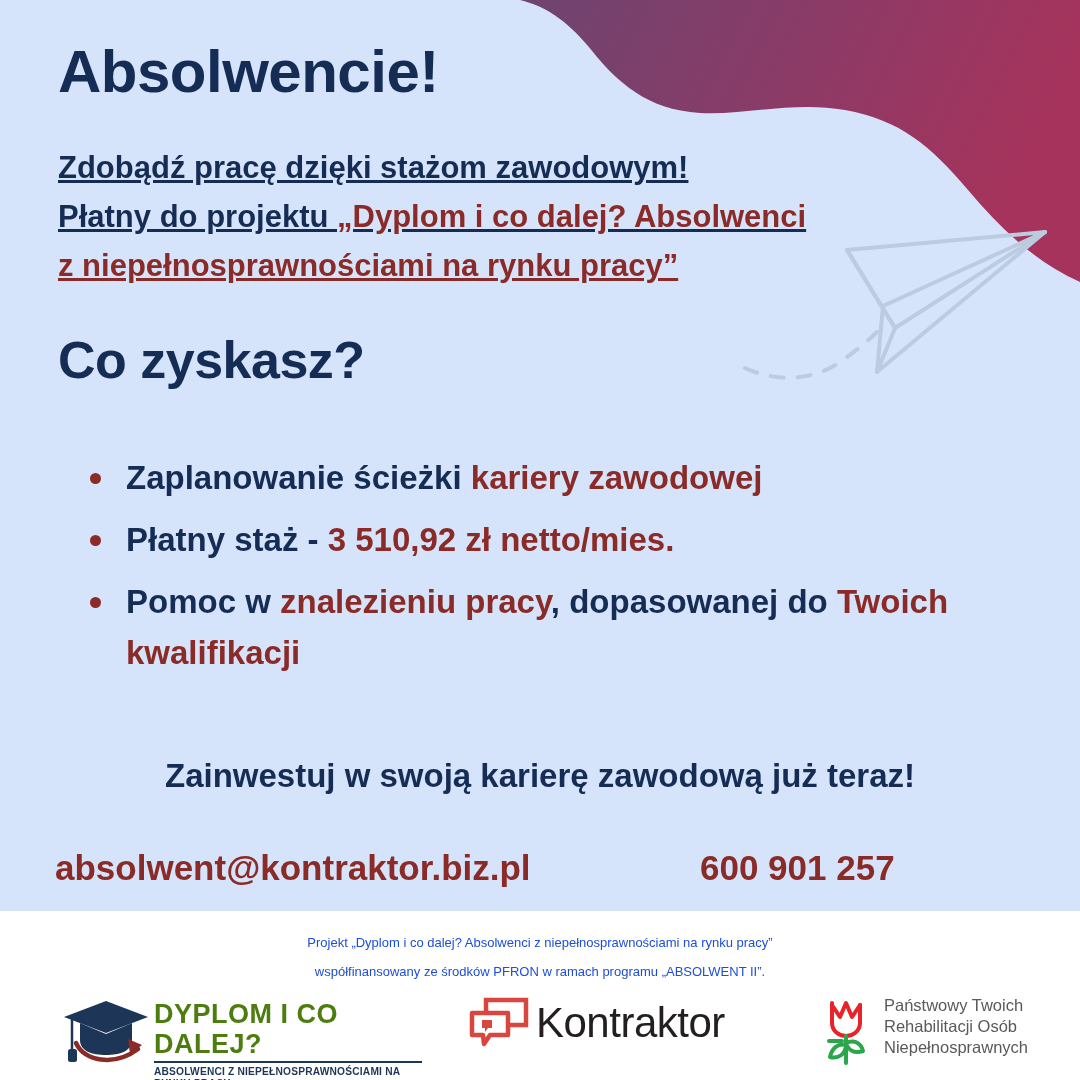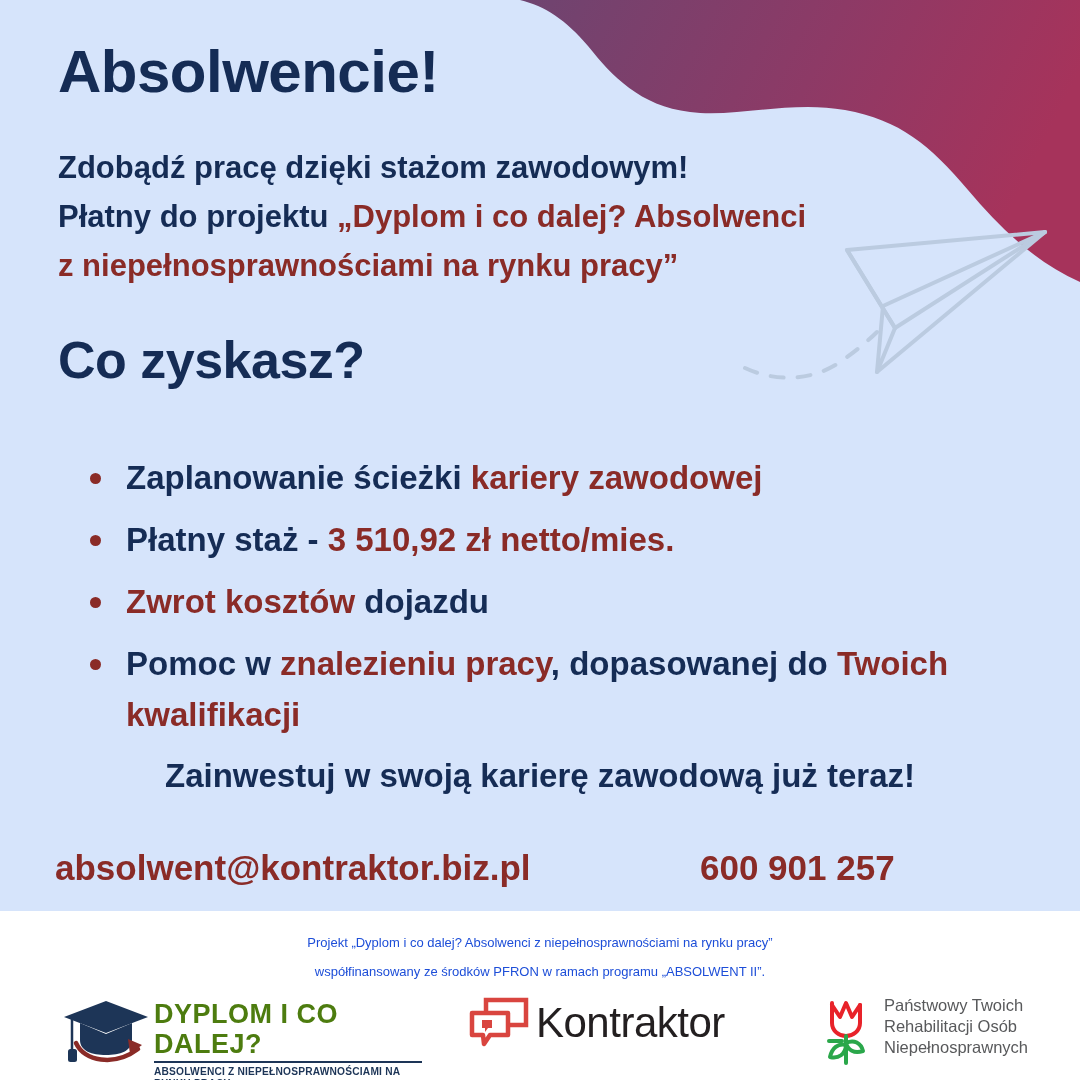--- a/index.html
+++ b/index.html
@@ -30,21 +30,21 @@
   .headline{
     position:absolute;left:58px;top:42px;
     font-size:60px;font-weight:bold;color:#152c55;
     letter-spacing:-0.5px;line-height:1;
   }
   .sub-block{
     position:absolute;left:58px;top:143px;width:960px;
   }
   .sub-line{
     font-size:31px;font-weight:bold;color:#152c55;
-    line-height:49px;white-space:nowrap;
+    line-height:49px;white-space:nowrap;text-decoration:underline;
   }
   .sub-line.wrap{white-space:normal;}
   .accent{color:#8a2b27;}
   .q-head{
     position:absolute;left:58px;top:334px;
     font-size:52px;font-weight:bold;color:#152c55;
     letter-spacing:-0.5px;line-height:1;
   }
   
   .bullets{
@@ -160,23 +160,20 @@
   </div>
 
   <div class="q-head">Co zyskasz?</div>
 
   <ul class="bullets">
     <li>
       <span>Zaplanowanie ścieżki </span><span class="accent">kariery zawodowej</span>
     </li>
     <li>
       <span>Płatny staż - </span><span class="accent">3 510,92 zł netto/mies.</span>
-    </li>
-    <li>
-      <span class="accent">Zwrot kosztów</span><span> dojazdu</span>
     </li>
     <li>
       <span>Pomoc w </span><span class="accent">znalezieniu pracy</span><span>, dopasowanej do </span><span class="accent">Twoich kwalifikacji</span>
     </li>
   </ul>
 
   <div class="cta">Zainwestuj w swoją karierę zawodową już teraz!</div>
 
   <div class="contact">
     <span class="contact-email">absolwent@kontraktor.biz.pl</span>

